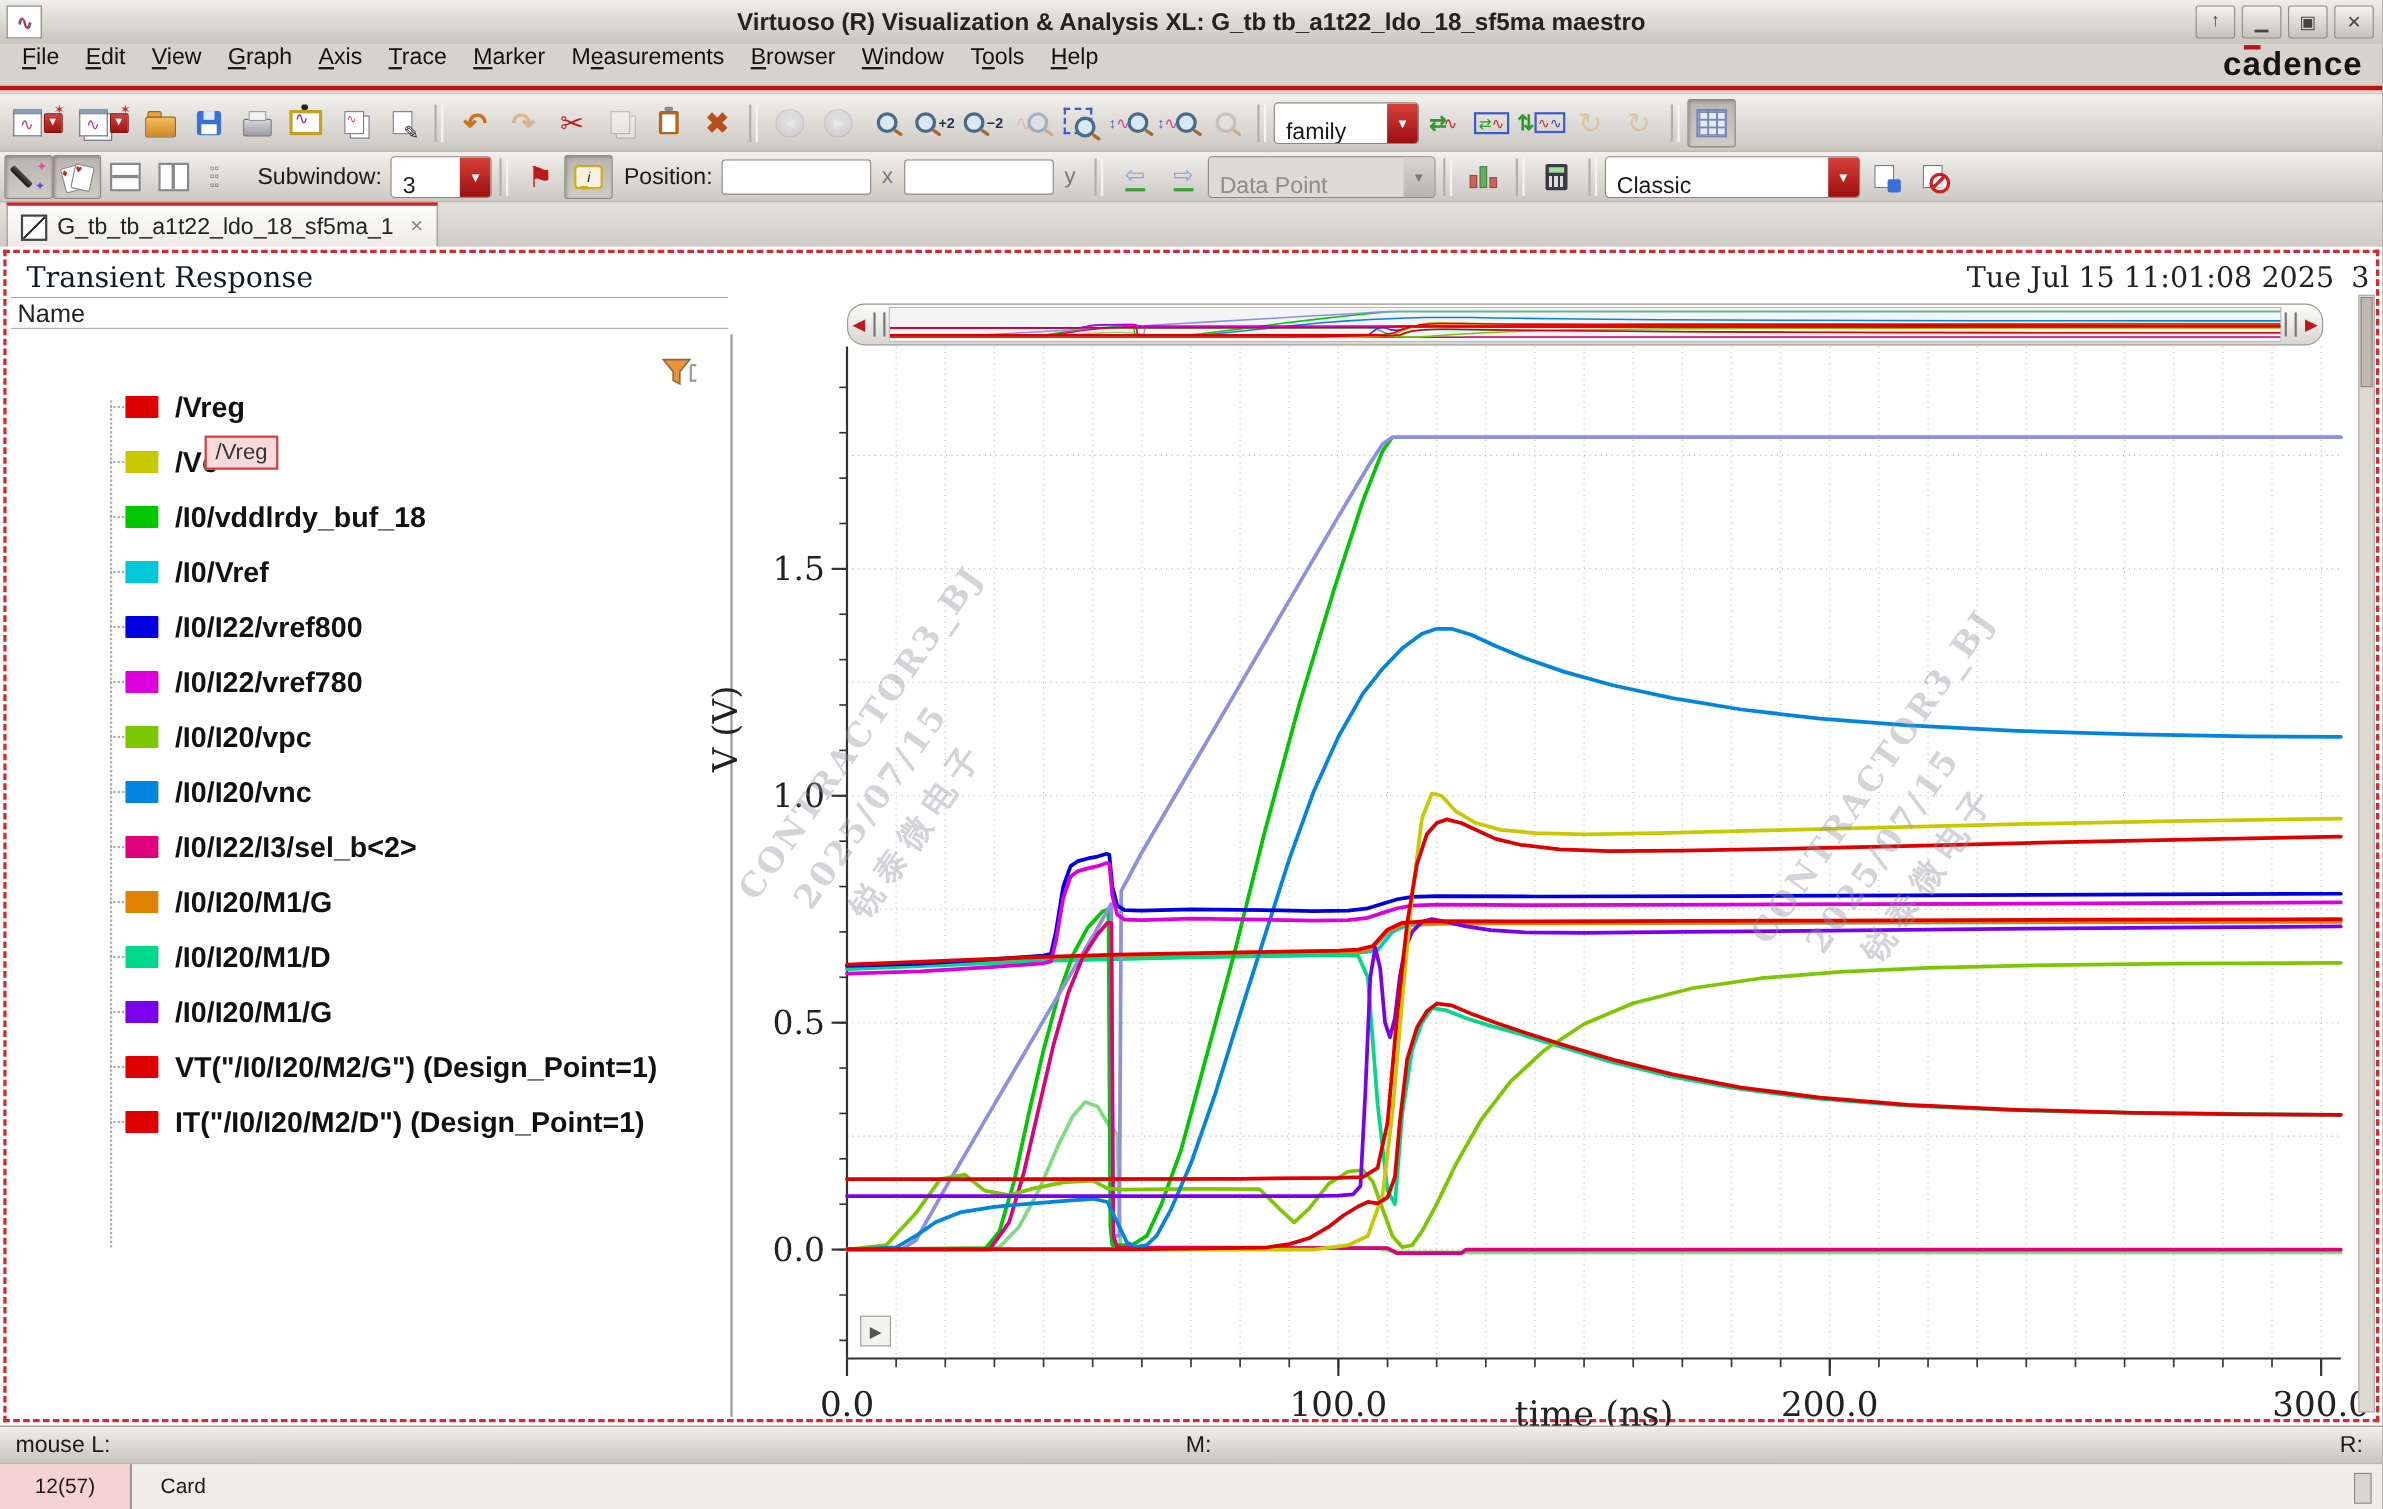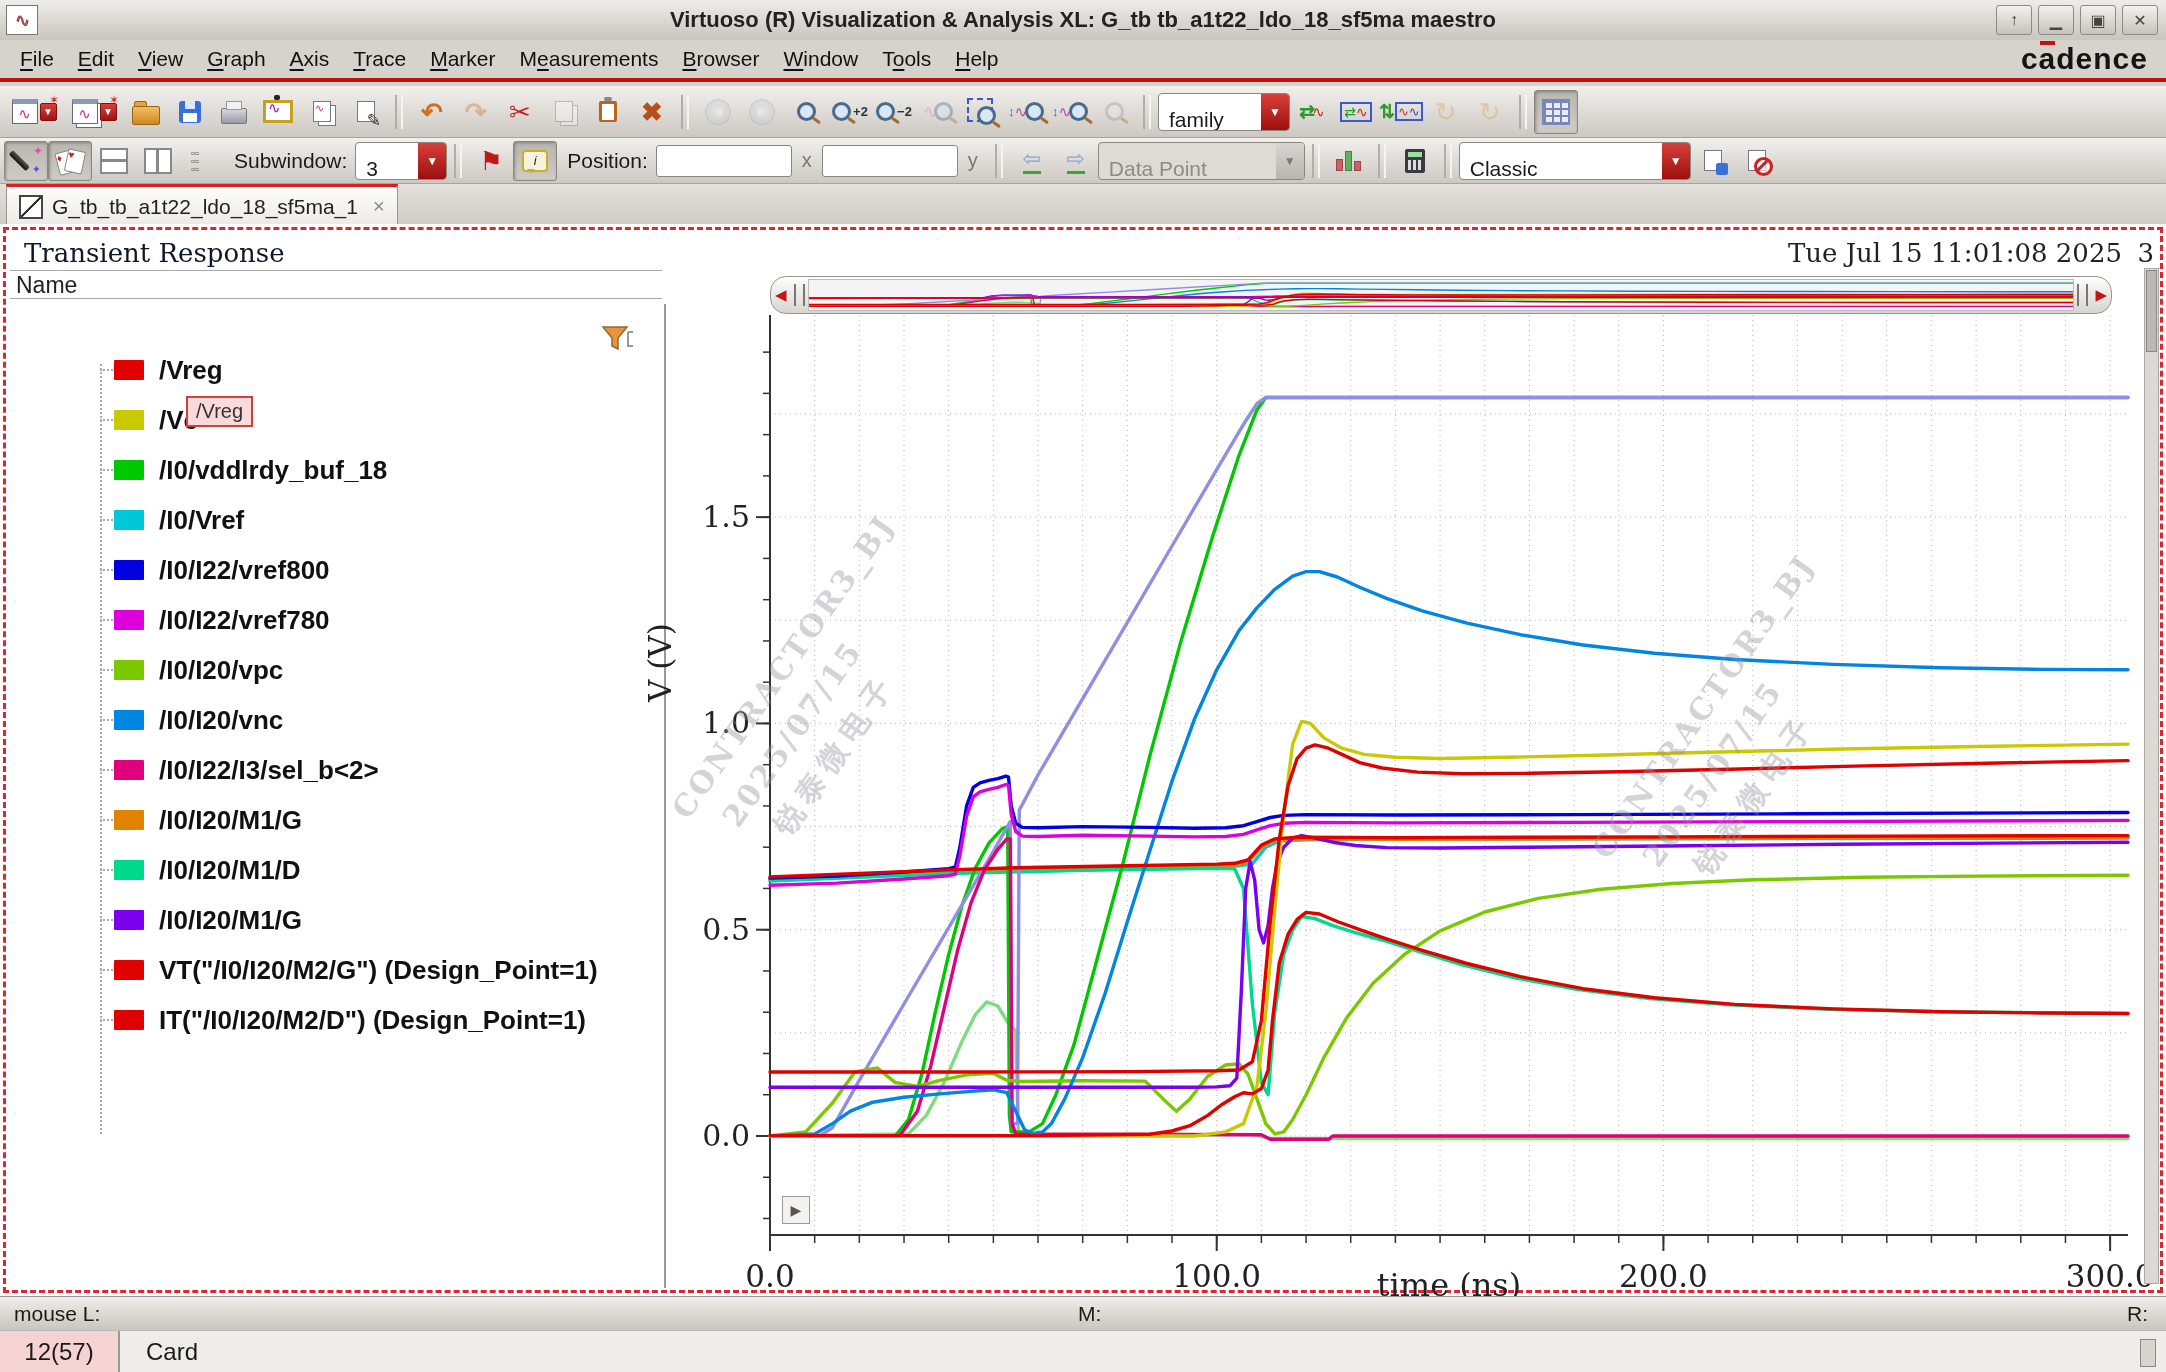--- a/index.html
+++ b/index.html
@@ -11,21 +11,21 @@
     display:flex;align-items:center;}
   #titlebar .apptitle{position:absolute;left:0;right:0;text-align:center;font-weight:bold;font-size:22px;color:#222;}
   .appicon{width:30px;height:28px;margin-left:6px;background:#fff;border:1px solid #777;
     display:flex;align-items:center;justify-content:center;font-size:18px;color:#c03a3a;z-index:2;}
   .appicon i{font-style:normal;text-shadow:1px 1px 0 #3a5ac0;}
   #winbtns{position:absolute;right:8px;top:5px;display:flex;gap:6px;z-index:2;}
   .winbtn{width:34px;height:28px;background:linear-gradient(#f4f2ef,#c6c2bb);border:1px solid #8d8983;
     border-radius:3px;display:flex;align-items:center;justify-content:center;font-size:16px;color:#444;}
   
   #menubar{position:absolute;left:0;top:40px;width:2166px;height:42px;background:#d6d2cc;
-    border-bottom:4px solid #c2100f;display:flex;align-items:center;padding-left:8px;box-sizing:border-box;}
+    border-bottom:4px solid #c2100f;display:flex;padding-left:8px;box-sizing:border-box;}
   .menu-item{font-size:21px;padding:6px 12px;color:#111;}
   .menu-item u{text-underline-offset:3px;}
   #brand{position:absolute;right:18px;top:2px;font-size:30px;font-weight:bold;letter-spacing:1px;color:#141414;}
   #brand .mac{position:relative;}
   #brand .mac::before{content:"";position:absolute;left:1px;right:1px;top:-1px;height:4px;background:#c2100f;}
   
   .toolbar{position:absolute;left:0;width:2166px;display:flex;align-items:center;
     background:linear-gradient(#f2f0ed,#ccc8c2);border-bottom:1px solid #a8a49d;padding-left:4px;box-sizing:border-box;}
   #toolbar1{top:86px;height:52px;}
   #toolbar2{top:138px;height:46px;}
@@ -152,21 +152,21 @@
   #wm2{left:1560px;top:440px;}
   #vscroll{position:absolute;right:7px;top:44px;bottom:12px;width:13px;background:#dcd8d2;border:1px solid #aaa;}
   #vthumb{margin:1px;height:80px;background:#bdb9b2;border:1px solid #8b8781;}
   
   #status1{position:absolute;left:0;top:1296px;width:2166px;height:34px;background:linear-gradient(#f0eeea,#c8c4be);
     border-top:1px solid #999;display:flex;align-items:center;font-size:21px;}
   #status1 .s-left{margin-left:14px;}
   #status1 .s-mid{position:absolute;left:1078px;}
   #status1 .s-right{position:absolute;right:18px;}
   #status2{position:absolute;left:0;top:1330px;width:2166px;height:42px;background:#efedea;border-top:1px solid #bbb;
-    display:flex;align-items:center;font-size:24px;}
+    display:flex;align-items:center;font-size:19px;}
   #queue-badge{width:118px;height:100%;background:#f6d3d3;border-right:2px solid #999;display:flex;align-items:center;justify-content:center;}
   #mode-label{margin-left:26px;}
   #s2grip{position:absolute;right:10px;top:8px;width:14px;height:26px;background:#d8d5d0;border:1px solid #888;}
 </style>
 </head>
 <body>
 
 <div id="app">
 
   <div id="titlebar">

